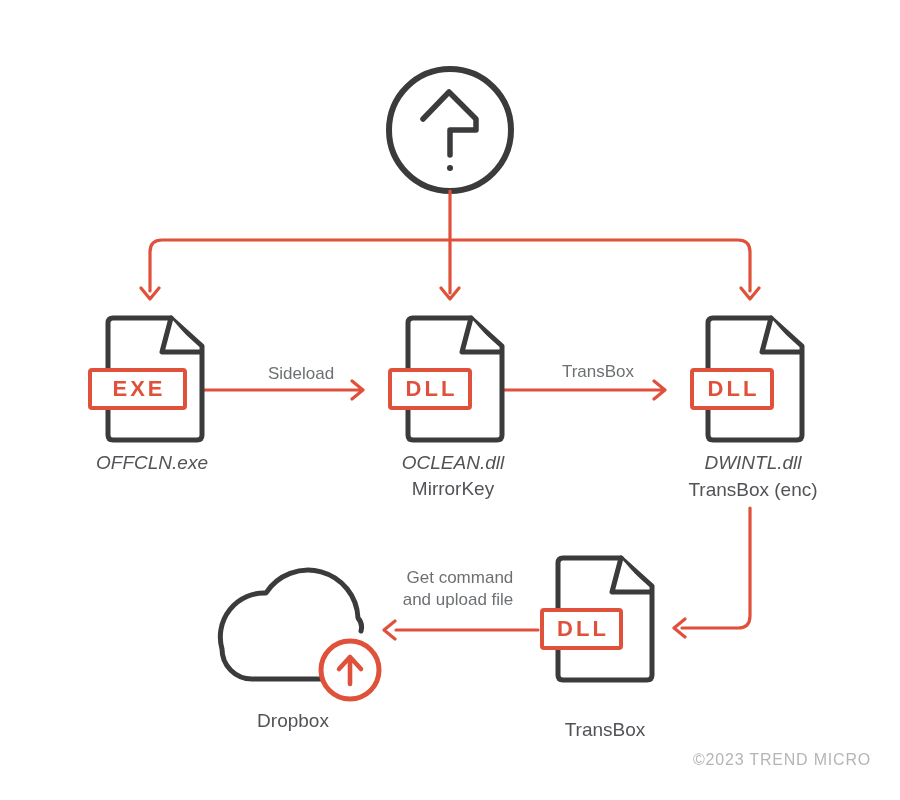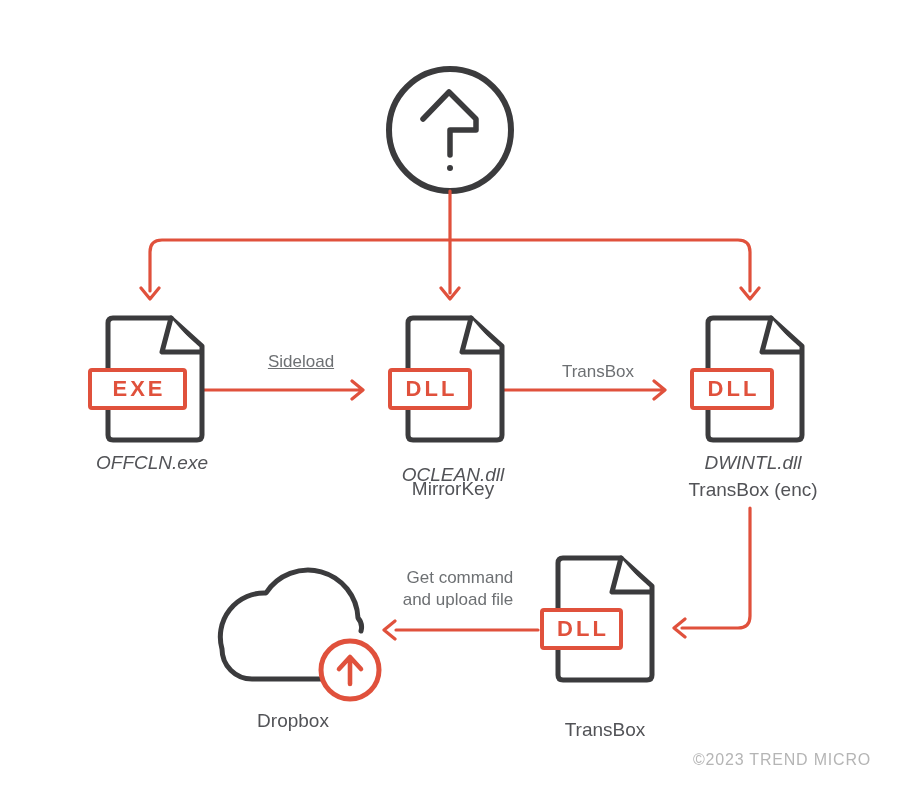--- a/index.html
+++ b/index.html
@@ -75,31 +75,31 @@
         <path class="accent-thick" d="M350,684 V661 M339,669 L350,657 L361,669"></path>
       </g>
     </g>
   </svg>
 
   <div class="badge" style="left:88px;top:368px;width:99px;height:42px;">EXE</div>
   <div class="badge" style="left:388px;top:368px;width:84px;height:42px;">DLL</div>
   <div class="badge" style="left:690px;top:368px;width:84px;height:42px;">DLL</div>
   <div class="badge" style="left:540px;top:608px;width:83px;height:42px;">DLL</div>
 
-  <div class="lbl arrowlbl" style="left:301px;top:352px;text-decoration:underline;">Sideload</div>
+  <div class="lbl arrowlbl" style="left:301px;top:364px;">Sideload</div>
   <div class="lbl arrowlbl" style="left:598px;top:362px;">TransBox</div>
 
 
   <div class="lbl arrowlbl twoline" style="left:458px;top:567px;text-align:right;">
     <div>Get command</div>
     <div>and upload file</div>
   </div>
 
   <div class="lbl filename" style="left:152px;top:452px;">OFFCLN.exe</div>
-  <div class="lbl filename" style="left:453px;top:452px;margin-top:12px;">OCLEAN.dll</div>
+  <div class="lbl filename" style="left:453px;top:452px;">OCLEAN.dll</div>
   <div class="lbl subname" style="left:453px;top:478px;">MirrorKey</div>
   <div class="lbl filename" style="left:753px;top:452px;">DWINTL.dll</div>
   <div class="lbl subname" style="left:753px;top:479px;">TransBox (enc)</div>
   <div class="lbl subname" style="left:605px;top:719px;">TransBox</div>
   <div class="lbl subname" style="left:293px;top:710px;">Dropbox</div>
 
   <div class="footer">©2023 TREND MICRO</div>
 
 </div>
 

